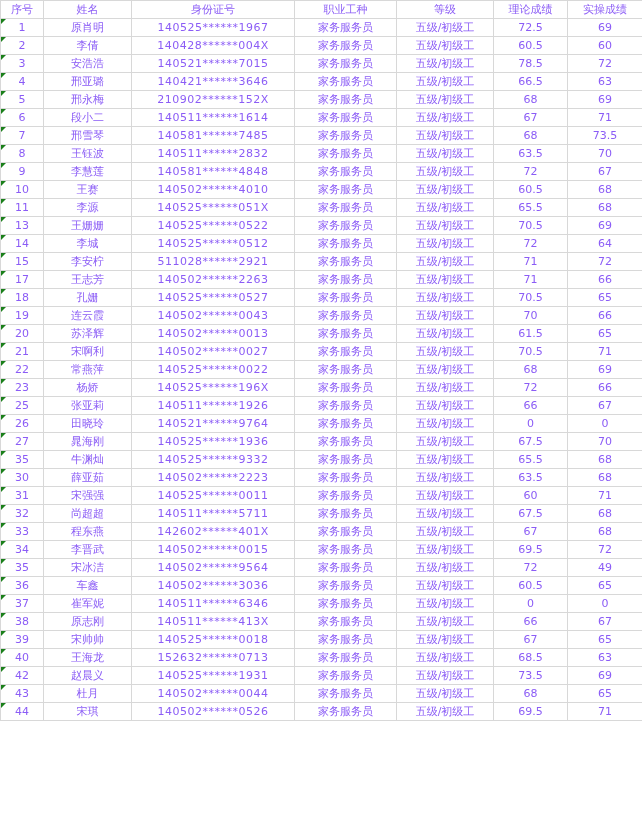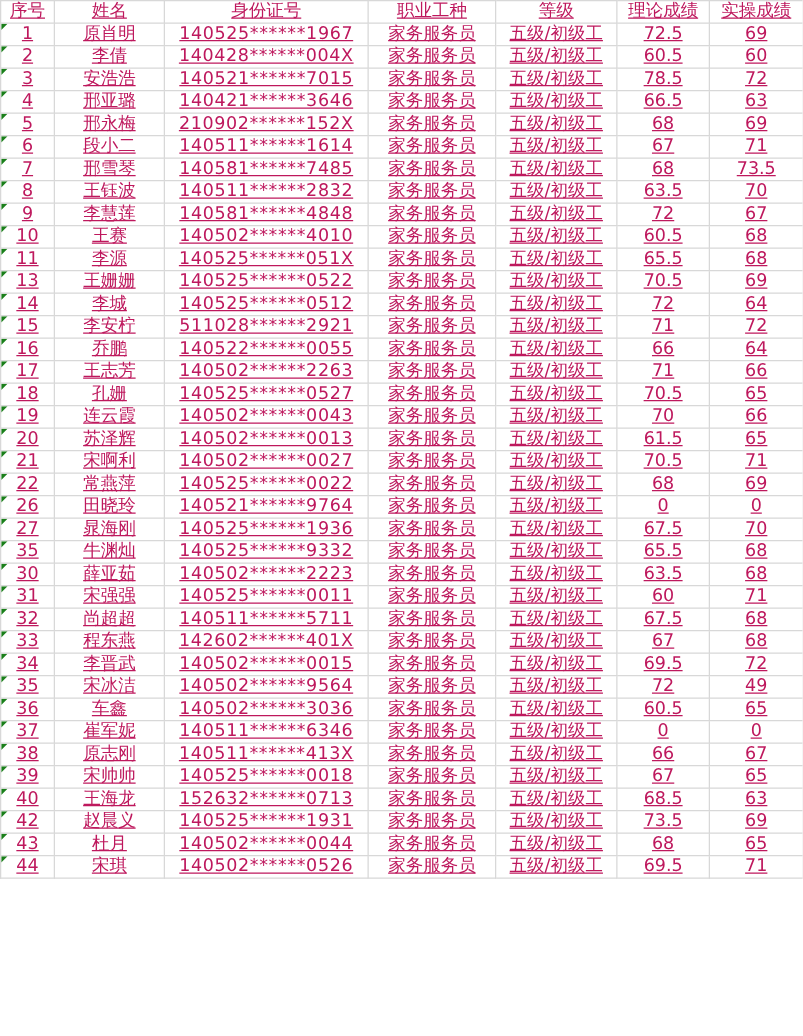--- a/index.html
+++ b/index.html
@@ -8,23 +8,22 @@
     width: 642px;
     height: 829px;
     background: #ffffff;
     overflow: hidden;
   }
   table.sheet {
     border-collapse: collapse;
     table-layout: fixed;
     width: 642px;
     font-family: "DejaVu Sans", "Liberation Sans", sans-serif;
-    font-size: 14px;
-    color: #be185d;
-    text-decoration: underline;
+    font-size: 11px;
+    color: #8b5cf6;
   }
   table.sheet col.c0 { width: 43px; }
   table.sheet col.c1 { width: 88px; }
   table.sheet col.c2 { width: 163px; }
   table.sheet col.c3 { width: 102px; }
   table.sheet col.c4 { width: 97px; }
   table.sheet col.c5 { width: 74px; }
   table.sheet col.c6 { width: 75px; }
   table.sheet th, table.sheet td {
     border: 1px solid #d8d8d8;
@@ -209,29 +208,20 @@
   <tr>
     <td class="idx"><span class="tri"></span><span class="v">15</span></td>
     <td><span class="v">李安柠</span></td>
     <td class="idcell"><span class="v">511028******2921</span></td>
     <td><span class="v">家务服务员</span></td>
     <td><span class="v">五级/初级工</span></td>
     <td><span class="v">71</span></td>
     <td><span class="v">72</span></td>
   </tr>
 
-  <tr>
-    <td class="idx"><span class="tri"></span><span class="v">16</span></td>
-    <td><span class="v">乔鹏</span></td>
-    <td class="idcell"><span class="v">140522******0055</span></td>
-    <td><span class="v">家务服务员</span></td>
-    <td><span class="v">五级/初级工</span></td>
-    <td><span class="v">66</span></td>
-    <td><span class="v">64</span></td>
-  </tr>
 
   <tr>
     <td class="idx"><span class="tri"></span><span class="v">17</span></td>
     <td><span class="v">王志芳</span></td>
     <td class="idcell"><span class="v">140502******2263</span></td>
     <td><span class="v">家务服务员</span></td>
     <td><span class="v">五级/初级工</span></td>
     <td><span class="v">71</span></td>
     <td><span class="v">66</span></td>
   </tr>
@@ -279,22 +269,40 @@
   <tr>
     <td class="idx"><span class="tri"></span><span class="v">22</span></td>
     <td><span class="v">常燕萍</span></td>
     <td class="idcell"><span class="v">140525******0022</span></td>
     <td><span class="v">家务服务员</span></td>
     <td><span class="v">五级/初级工</span></td>
     <td><span class="v">68</span></td>
     <td><span class="v">69</span></td>
   </tr>
 
-
-
+  <tr>
+    <td class="idx"><span class="tri"></span><span class="v">23</span></td>
+    <td><span class="v">杨娇</span></td>
+    <td class="idcell"><span class="v">140525******196X</span></td>
+    <td><span class="v">家务服务员</span></td>
+    <td><span class="v">五级/初级工</span></td>
+    <td><span class="v">72</span></td>
+    <td><span class="v">66</span></td>
+  </tr>
+
+
+  <tr>
+    <td class="idx"><span class="tri"></span><span class="v">25</span></td>
+    <td><span class="v">张亚莉</span></td>
+    <td class="idcell"><span class="v">140511******1926</span></td>
+    <td><span class="v">家务服务员</span></td>
+    <td><span class="v">五级/初级工</span></td>
+    <td><span class="v">66</span></td>
+    <td><span class="v">67</span></td>
+  </tr>
 
   <tr>
     <td class="idx"><span class="tri"></span><span class="v">26</span></td>
     <td><span class="v">田晓玲</span></td>
     <td class="idcell"><span class="v">140521******9764</span></td>
     <td><span class="v">家务服务员</span></td>
     <td><span class="v">五级/初级工</span></td>
     <td><span class="v">0</span></td>
     <td><span class="v">0</span></td>
   </tr>

